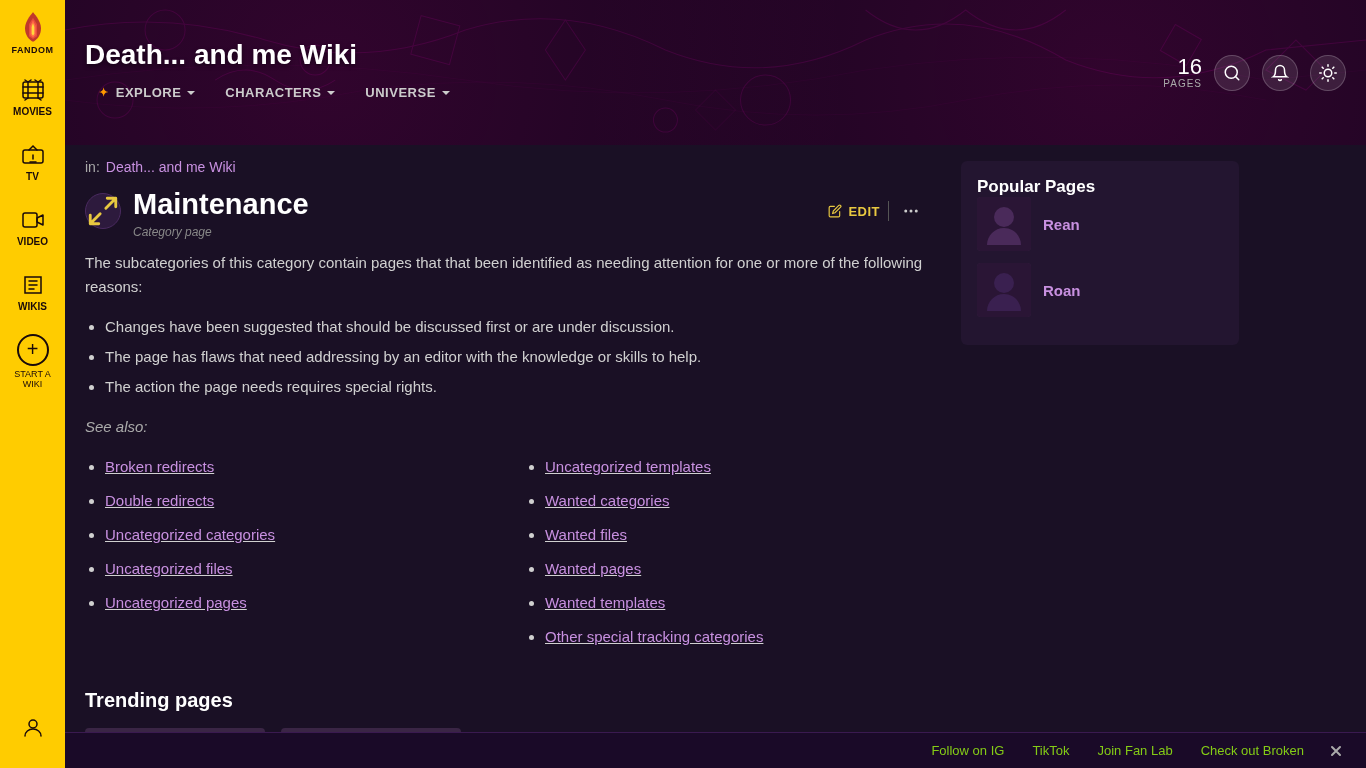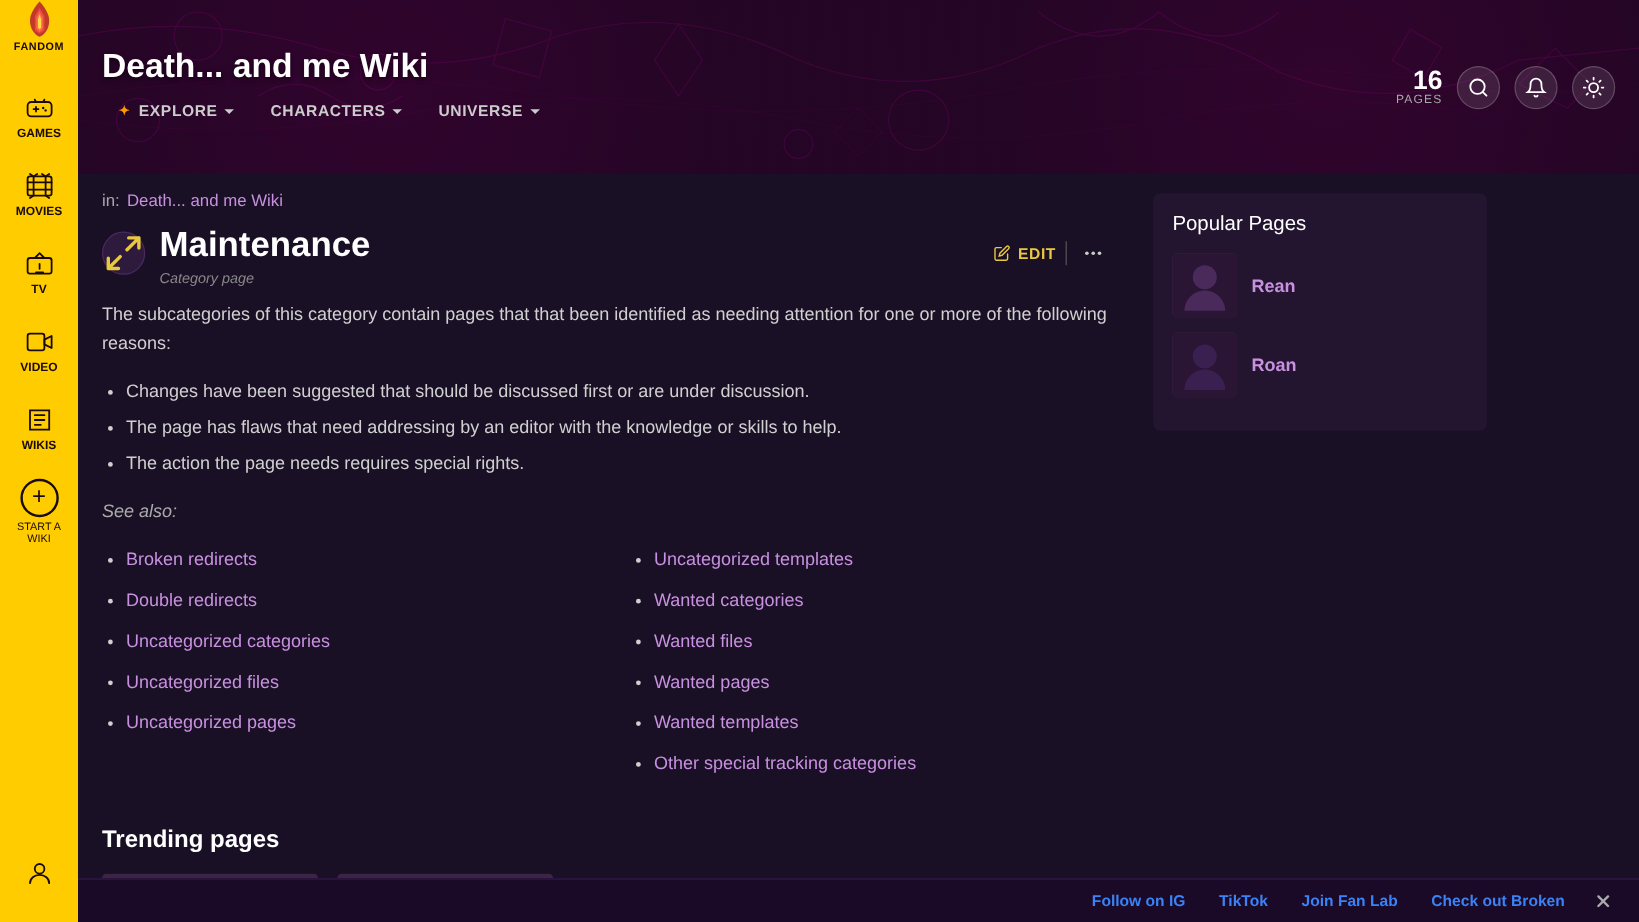--- a/index.html
+++ b/index.html
@@ -6,21 +6,21 @@
     body { font-family: 'Segoe UI', Arial, sans-serif; background: #1a1a2e; color: #e0e0e0; width: 1366px; min-height: 768px; overflow-x: hidden; }
 
     
     .left-sidebar {
       position: fixed; left: 0; top: 0; width: 65px; height: 100%;
       background: #ffcc00; display: flex; flex-direction: column; align-items: center;
       z-index: 100; padding-top: 0;
     }
     .fandom-logo {
       width: 65px; height: 65px; background: #ffcc00; display: flex; flex-direction: column;
-      align-items: center; justify-content: flex-start; cursor: pointer;
+      align-items: center; justify-content: center; cursor: pointer;
     }
     .fandom-logo svg { width: 32px; height: 32px; }
     .sidebar-item {
       display: flex; flex-direction: column; align-items: center; justify-content: center;
       width: 65px; height: 65px; cursor: pointer; color: #1a0a0a; text-decoration: none;
       font-size: 10px; font-weight: 700; text-transform: uppercase; gap: 4px;
     }
     .sidebar-item svg { width: 24px; height: 24px; }
     .sidebar-item.add-wiki {
       background: none; border: none; margin-top: 4px;
@@ -71,21 +71,21 @@
       letter-spacing: 0.5px;
     }
     .nav-item svg { width: 12px; height: 12px; }
 
     
     .hero-controls {
       position: absolute; right: 20px; top: 50%; transform: translateY(-50%);
       display: flex; align-items: center; gap: 12px; z-index: 3;
     }
     .pages-count { text-align: right; }
-    .pages-number { font-size: 22px; font-weight: 700; color: #fff; line-height: 1; }
+    .pages-number { font-size: 22px; font-weight: 400; color: #fff; line-height: 1; }
     .pages-label { font-size: 10px; color: #aaa; text-transform: uppercase; letter-spacing: 1px; }
     .hero-btn {
       width: 36px; height: 36px; border-radius: 50%; background: rgba(255,255,255,0.1);
       border: 1px solid rgba(255,255,255,0.2); display: flex; align-items: center; justify-content: center;
       cursor: pointer; color: #fff;
     }
     .hero-btn svg { width: 18px; height: 18px; }
 
     
     .content-area {
@@ -131,21 +131,21 @@
     .article-body { color: #d0d0d0; font-size: 15px; line-height: 1.6; }
     .article-body p { margin-bottom: 16px; }
     .article-body ul { padding-left: 20px; margin-bottom: 16px; }
     .article-body ul li { margin-bottom: 6px; }
     .article-body .see-also { font-style: italic; color: #aaa; margin-bottom: 12px; }
 
     .link-gold { color: #c890e0; cursor: pointer; text-decoration: none; }
 
     
     .link-columns {
-      display: flex; gap: 40px; margin: 16px 0;
+      display: flex; gap: 40px; margin: 16px 0; text-decoration: underline;
     }
     .link-col { flex: 1; }
     .link-col ul { list-style: disc; padding-left: 20px; }
     .link-col ul li { margin-bottom: 10px; }
 
     
     .trending-section { margin-top: 24px; }
     .section-title { font-size: 20px; font-weight: 700; color: #fff; margin-bottom: 16px; }
     .trending-cards { display: flex; gap: 16px; }
     .trending-card {
@@ -155,40 +155,40 @@
     .trending-card-img {
       width: 100%; height: 100%; background: #3a2545;
       display: flex; align-items: center; justify-content: center; color: #555; font-size: 24px;
     }
 
     
     .right-sidebar {
       width: 310px; flex-shrink: 0; padding: 16px 16px 16px 16px;
     }
     .popular-section { background: #231530; border-radius: 6px; padding: 16px; }
-    .popular-title { font-size: 17px; font-weight: 400; color: #fff; margin-bottom: 14px; }
+    .popular-title { font-size: 17px; font-weight: 700; color: #fff; }
     .popular-item {
       display: flex; align-items: center; gap: 12px; margin-bottom: 12px; cursor: pointer;
     }
     .popular-thumb {
       width: 54px; height: 54px; border-radius: 4px; background: #3a2545;
       flex-shrink: 0; overflow: hidden; display: flex; align-items: center; justify-content: center;
       color: #555;
     }
     .popular-item-name { color: #c890e0; font-size: 15px; font-weight: 600; }
 
     
     .footer-bar {
       position: fixed; bottom: 0; left: 65px; right: 0; height: 36px;
       background: #1a0a28; display: flex; align-items: center; justify-content: flex-end;
       padding: 0 16px; gap: 0; z-index: 50; border-top: 1px solid #3a1a50;
     }
     .footer-link {
-      padding: 0 14px; font-size: 13px; color: #3b82f6; cursor: pointer; white-space: nowrap;
-      display: flex; align-items: center; height: 100%; font-weight: bold;
+      padding: 0 14px; font-size: 13px; color: #84cc16; cursor: pointer; white-space: nowrap;
+      display: flex; align-items: center; height: 100%;
     }
     .footer-close {
       width: 28px; height: 28px; display: flex; align-items: center; justify-content: center;
       cursor: pointer; color: #aaa; margin-left: 4px;
     }
 
     
     .expand-icon-btn {
       width: 36px; height: 36px; border-radius: 50%; background: #2d1a3d;
       border: 1px solid #4a2a60; display: flex; align-items: center; justify-content: center;
@@ -202,30 +202,20 @@
   <div class="fandom-logo">
     <svg viewBox="0 0 40 48" fill="none" xmlns="http://www.w3.org/2000/svg">
       <path d="M20 2 C20 2, 8 14, 8 26 C8 36, 14 44, 20 46 C26 44, 32 36, 32 26 C32 14, 20 2, 20 2Z" fill="#c0392b"></path>
       <path d="M14 20 L20 10 L26 20 L26 38 L20 42 L14 38 Z" fill="#e74c3c"></path>
       <path d="M16 22 L20 14 L24 22 L24 36 L20 40 L16 36 Z" fill="#ff6b47"></path>
       <path d="M18 24 L20 18 L22 24 L22 34 L20 37 L18 34 Z" fill="#ffd93d"></path>
     </svg>
     <span style="font-size:9px;font-weight:800;color:#1a0a0a;letter-spacing:0.5px;margin-top:2px;">FANDOM</span>
   </div>
 
-  <div class="sidebar-item">
-    <svg viewBox="0 0 24 24" fill="currentColor">
-        <rect x="2" y="7" width="20" height="12" rx="3" fill="none" stroke="currentColor" stroke-width="1.5"></rect>
-        <path d="M7 13h4M9 11v4" stroke="currentColor" stroke-width="1.5" stroke-linecap="round"></path>
-        <circle cx="15" cy="12" r="1" fill="currentColor"></circle>
-        <circle cx="17" cy="14" r="1" fill="currentColor"></circle>
-        <path d="M8 5l1 2M16 5l-1 2" stroke="currentColor" stroke-width="1.5" stroke-linecap="round"></path>
-      </svg>
-    <span>GAMES</span>
-  </div>
 
 
   <div class="sidebar-item">
     <svg viewBox="0 0 24 24" fill="none" stroke="currentColor" stroke-width="1.5">
         <rect x="2" y="4" width="20" height="16" rx="2"></rect>
         <path d="M7 4v16M17 4v16M2 9h20M2 15h20M7 4l-3-2M7 4l3-2M17 4l-3-2M17 4l3-2M7 20l-3 2M17 20l3 2" stroke-linecap="round"></path>
       </svg>
     <span>MOVIES</span>
   </div>
 

